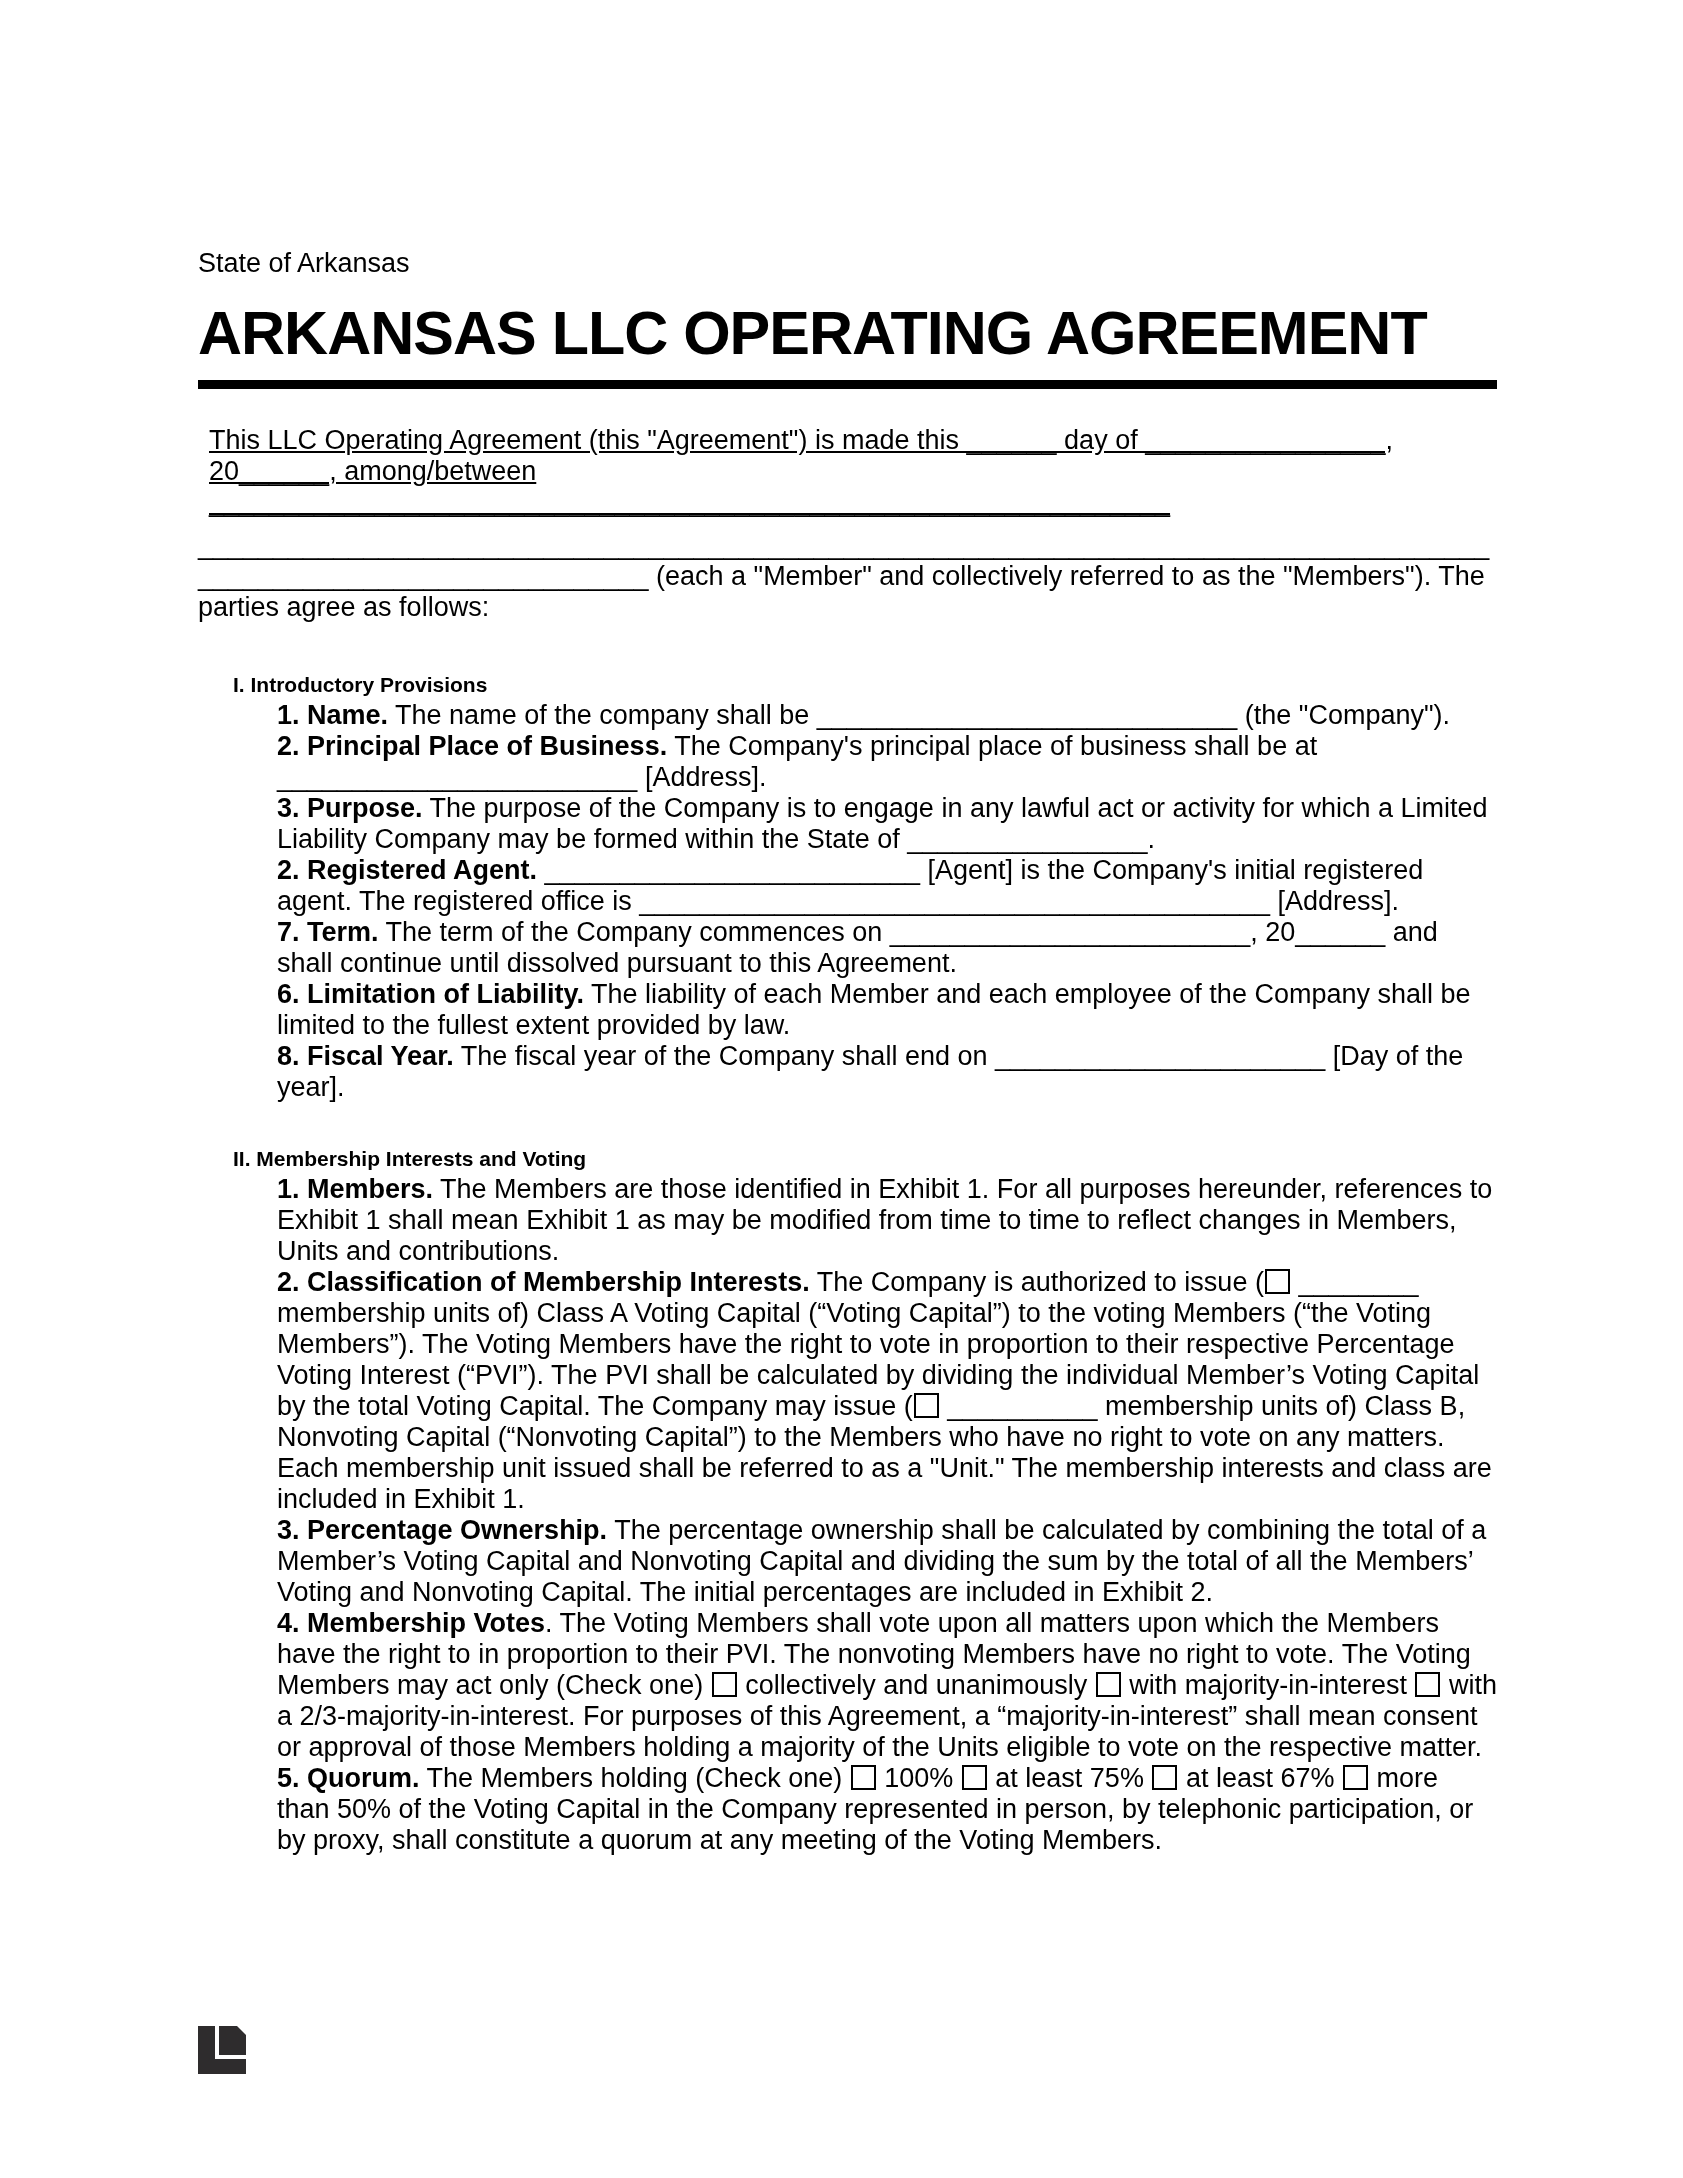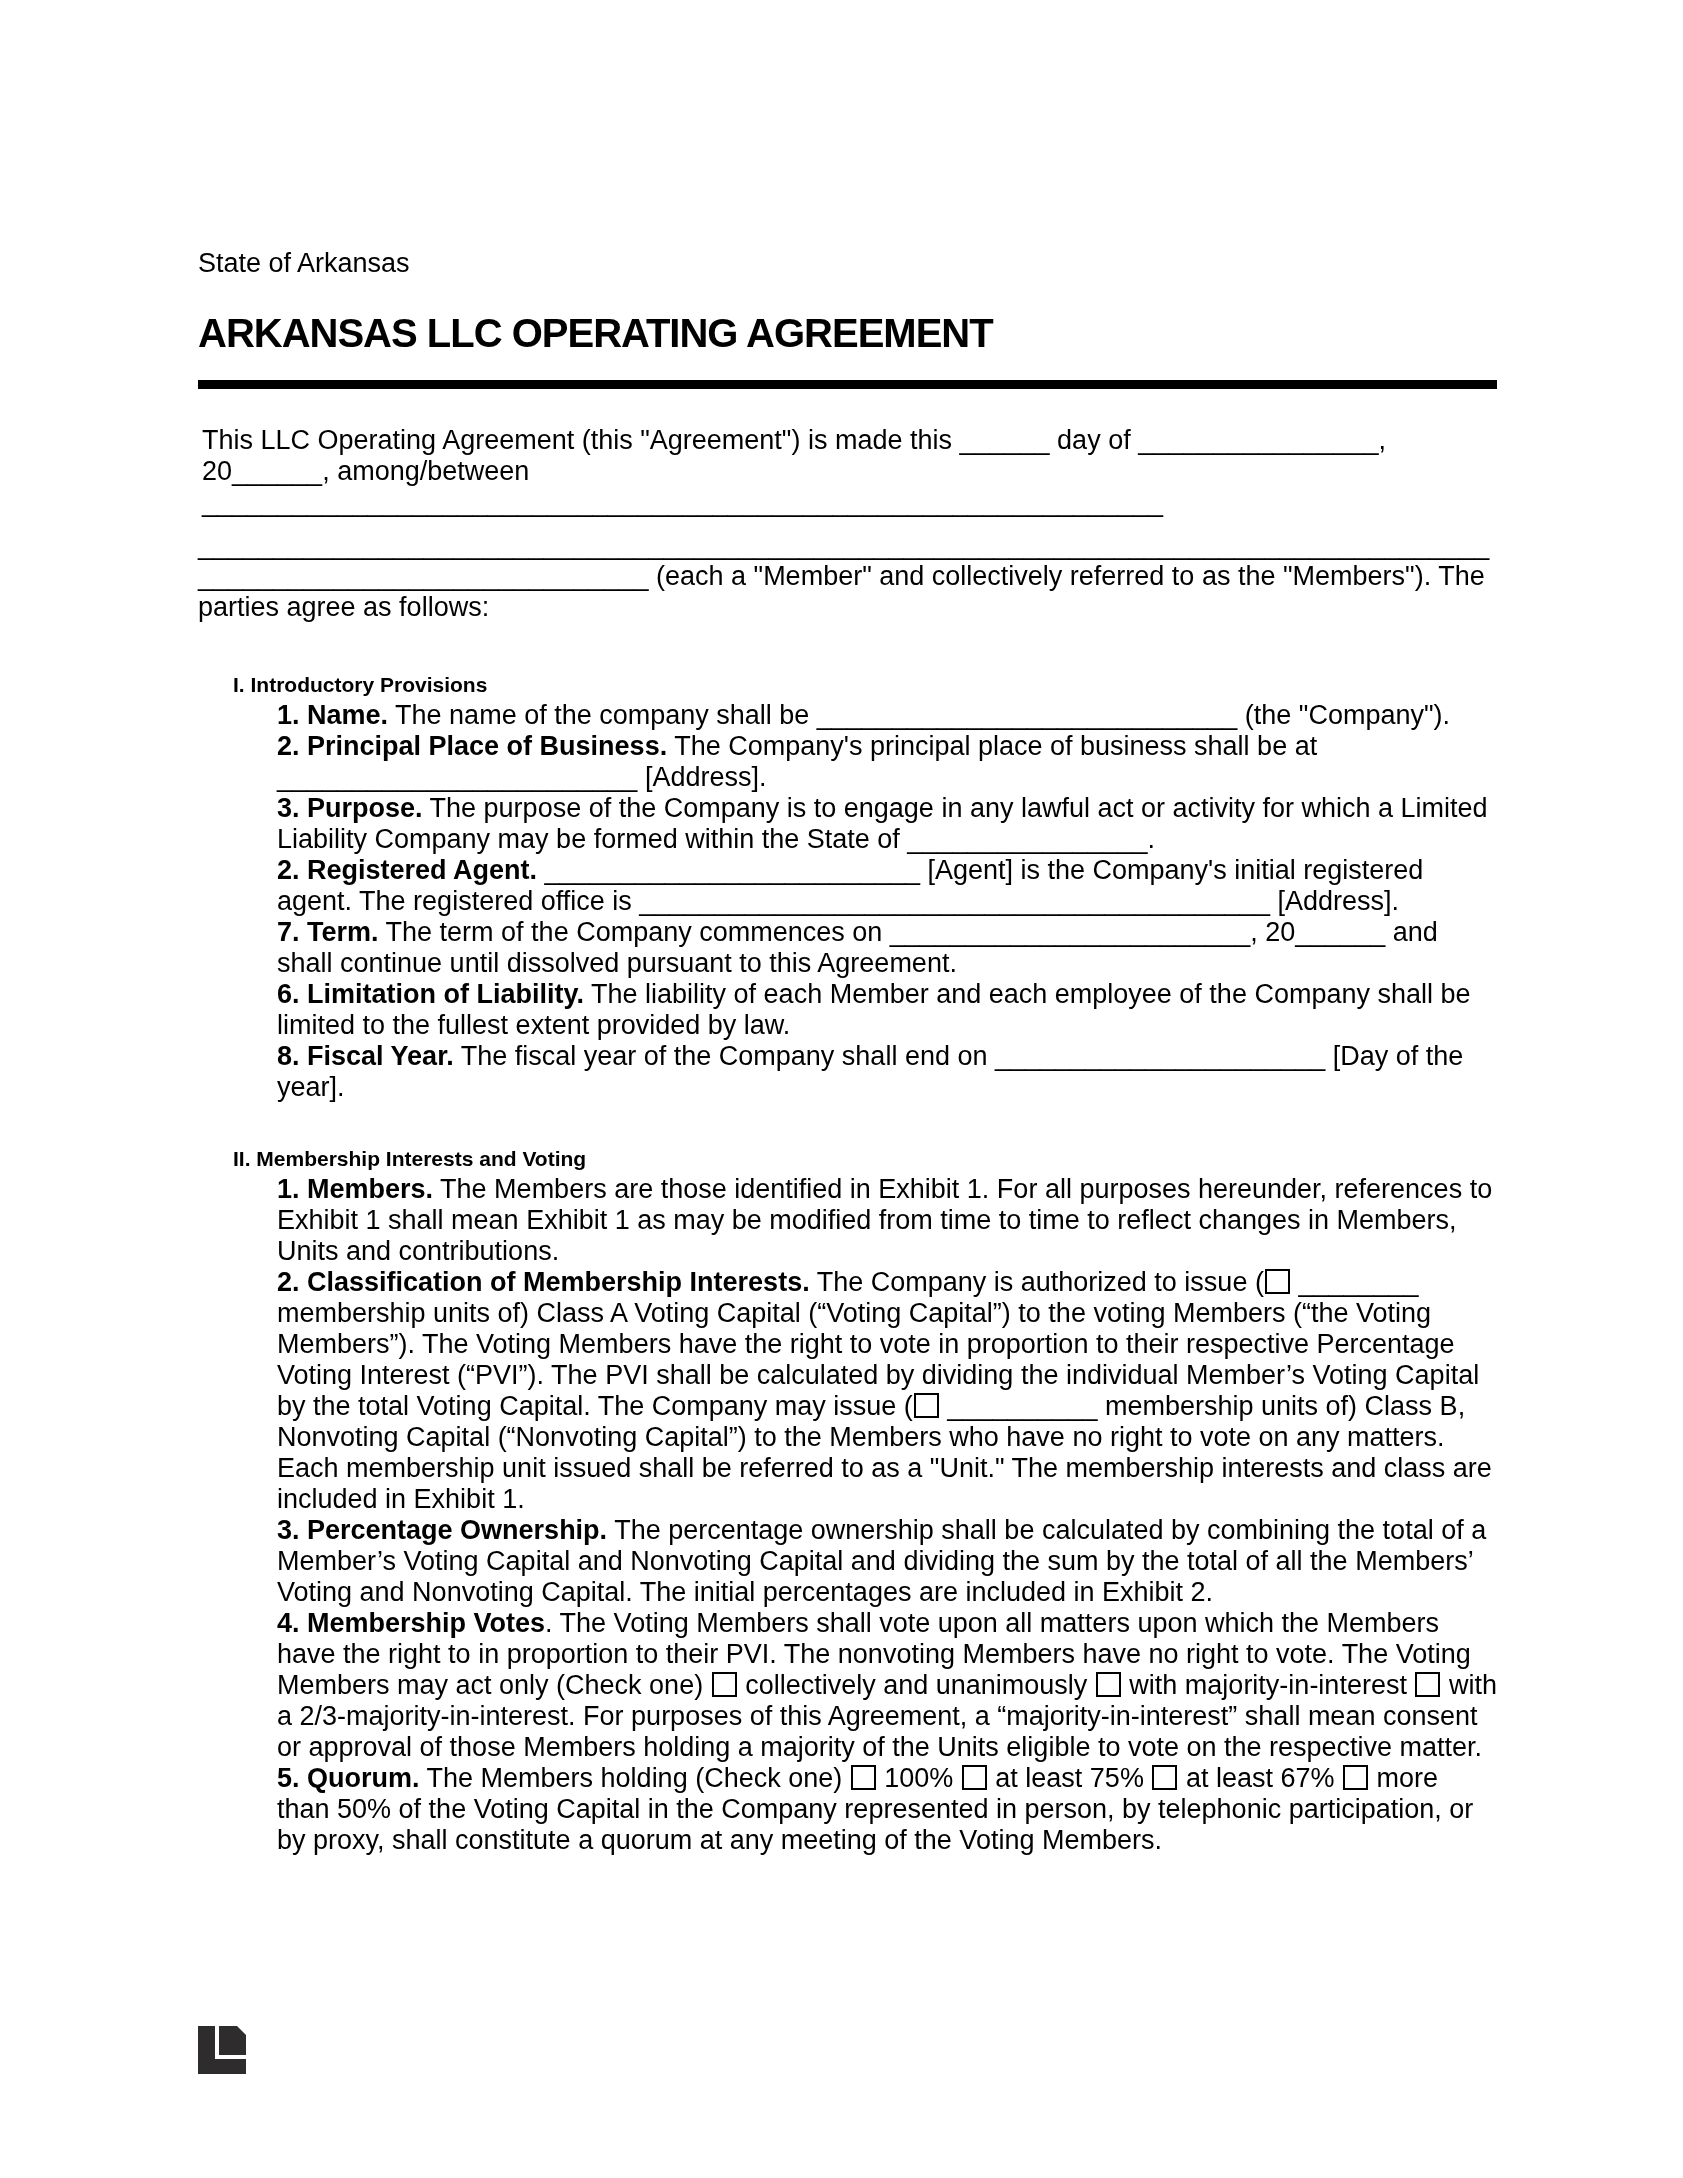--- a/index.html
+++ b/index.html
@@ -12,28 +12,28 @@
     font-family: "Liberation Sans", sans-serif;
     font-size: 27px;
     line-height: 31px;
     box-sizing: border-box;
     padding: 248px 186px 0 198px;
     overflow: hidden;
   }
   .state-label { margin: 0; }
   .doc-title {
     margin: 20px 0 0 0;
-    font-size: 40px;
+    font-size: 61px;
     line-height: 69px;
     font-weight: bold;
     letter-spacing: -1px;
     white-space: nowrap;
   }
   .title-rule { height: 9px; background: #000; margin-top: 12px; }
-  p.para  { margin: 36px 0 0 4px; overflow-wrap: break-word; }
+  p.para  { margin: 36px 0 0 11px; overflow-wrap: break-word; text-decoration: underline; }
   p.para2 { margin: 12px 0 0 0; overflow-wrap: break-word; }
   h2.sec  { font-size: 21px; line-height: 31px; font-weight: bold; margin: 46px 0 0 35px; }
   h2.sec2 { margin-top: 40px; }
   p.item  { margin: 0 0 0 79px; overflow-wrap: break-word; }
   .lead   { font-weight: bold; }
   .cb {
     display: inline-block;
     width: 21px; height: 21px;
     border: 2px solid #000;
     vertical-align: -3px;

